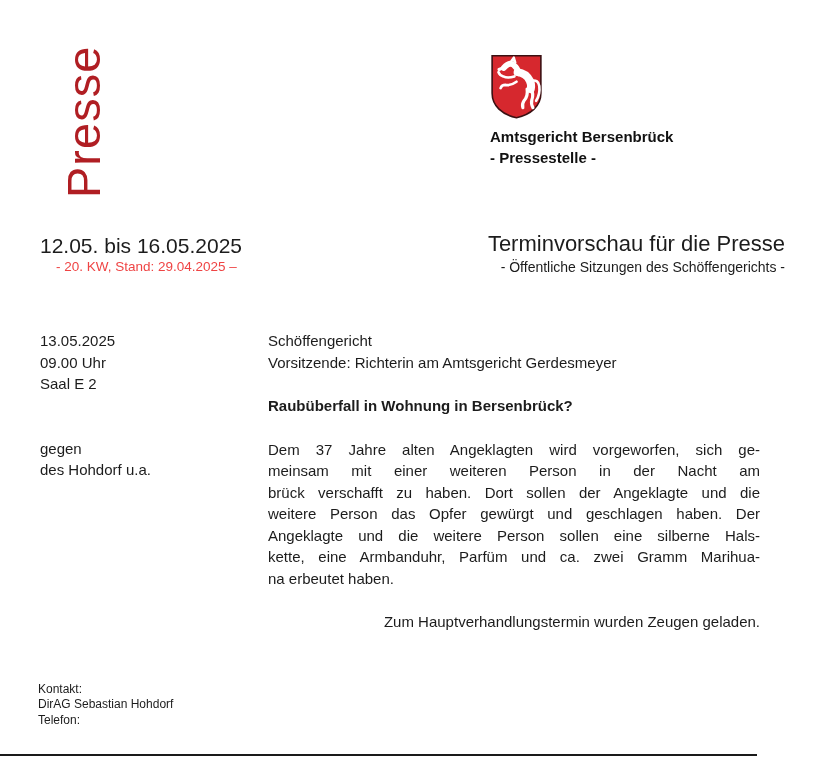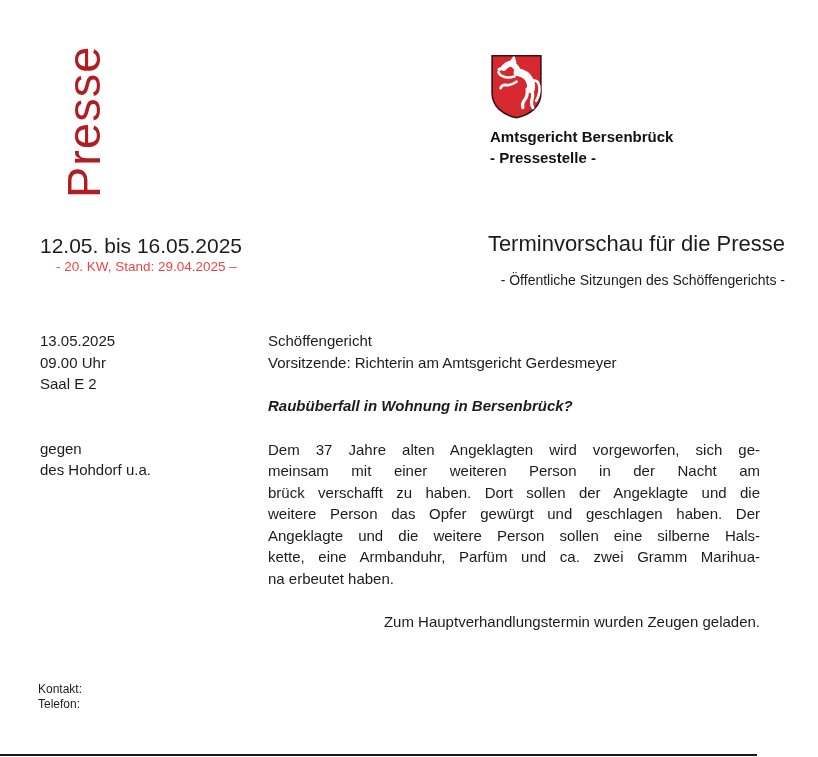--- a/index.html
+++ b/index.html
@@ -23,26 +23,26 @@
   
   .court-block{
     position:absolute;left:490px;top:126px;
     font-size:15px;font-weight:bold;line-height:21px;color:#111;
   }
   
   .date-range{position:absolute;left:40px;top:234px;font-size:21px;color:#1c1c1c;}
   .date-note{position:absolute;left:56px;top:259px;font-size:13.5px;color:#ef4444;}
   .head-right{position:absolute;left:380px;top:231px;width:405px;text-align:right;}
   .head-title{font-size:22px;color:#1c1c1c;line-height:26px;}
-  .head-subtitle{font-size:14px;color:#1c1c1c;margin-top:15px;}
+  .head-subtitle{font-size:14px;color:#1c1c1c;margin-top:2px;}
   
   .col-left{position:absolute;left:40px;top:330px;width:215px;font-size:15px;line-height:21.5px;}
   .col-right{position:absolute;left:268px;top:330px;width:492px;font-size:15px;line-height:21.5px;}
   .defendant-block{margin-top:43px;}
-  .case-heading{font-weight:bold;margin-top:22px;font-style:italic;}
+  .case-heading{font-weight:bold;margin-top:22px;}
   .body-para{margin-top:22px;}
   .jline{text-align:justify;text-align-last:justify;}
   .closing-line{margin-top:14px;text-align:right;}
   
   .contact{position:absolute;left:38px;top:682px;font-size:12px;line-height:15.4px;color:#1c1c1c;}
   .contact-row{display:flex;flex-direction:column;}
   .contact-label{width:82px;flex:0 0 82px;}
   .email-link{color:#3333cc;text-decoration:underline;cursor:pointer;}
   .bottom-rule{position:absolute;left:0;top:754px;width:757px;height:2px;background:#1a1a1a;}
 </style>
@@ -104,20 +104,21 @@
       <div class="jline">weitere Person das Opfer gewürgt und geschlagen haben. Der</div>
       <div class="jline">Angeklagte und die weitere Person sollen eine silberne Hals-</div>
       <div class="jline">kette, eine Armbanduhr, Parfüm und ca. zwei Gramm Marihua-</div>
       <div>na erbeutet haben.</div>
       <div class="closing-line" style="margin-top:21.5px">Zum Hauptverhandlungstermin wurden Zeugen geladen.</div>
     </div>
   </div>
 
   <div class="contact">
     <div>Kontakt:</div>
+    <div>DirAG Sebastian Hohdorf</div>
     <div class="contact-row">
       <span class="contact-label">Telefon:</span>
       <span>05439-608-149</span>
     </div>
     <div class="contact-row">
       <span class="contact-label">E-Mail:</span>
     </div>
   </div>
 
   <div class="bottom-rule"></div>

